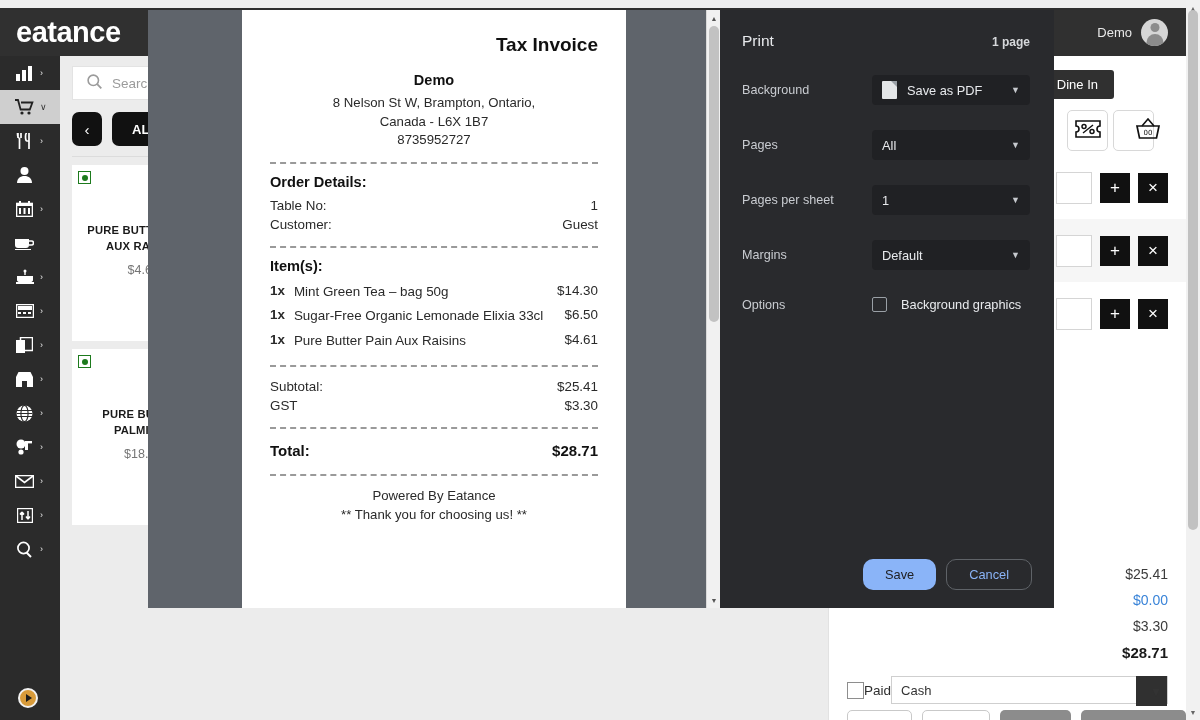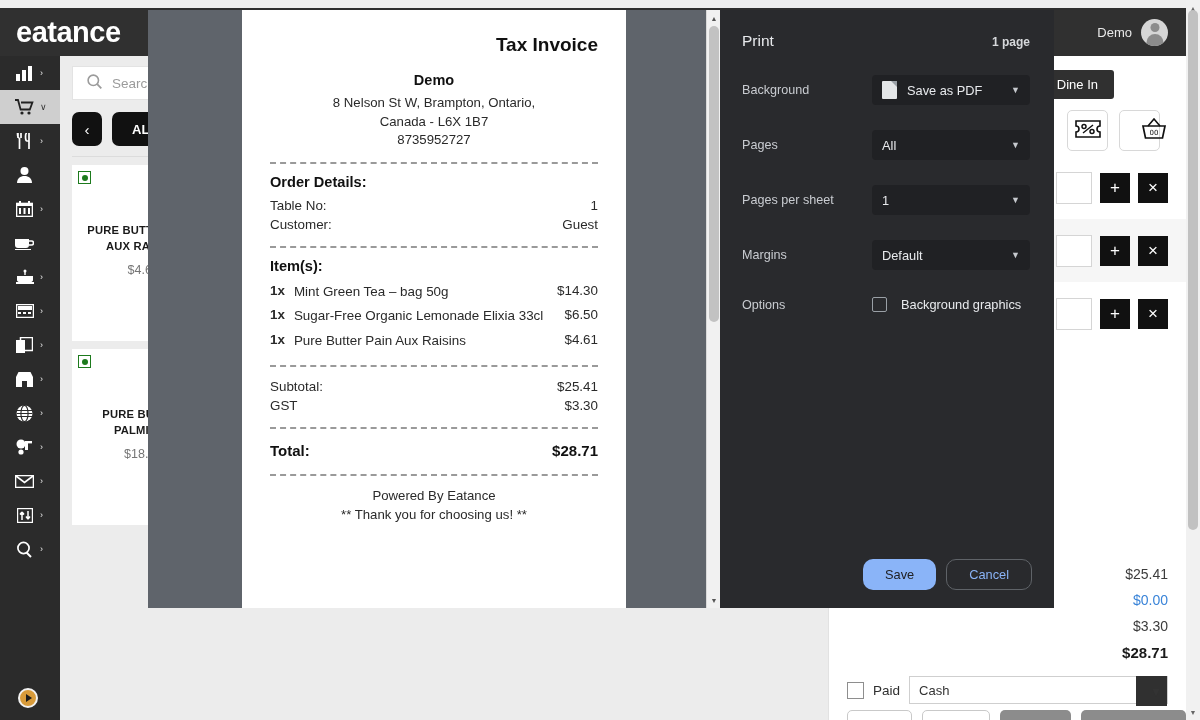--- a/index.html
+++ b/index.html
@@ -125,21 +125,21 @@
     position: absolute; right: 72px; top: 14px;
     background: #303030; color: #fff; font-size: 13px;
     padding: 7px 16px; border-radius: 3px;
   }
   .sq-btn {
     width: 41px; height: 41px; border: 1px solid #d8d8d8; border-radius: 5px;
     background: #fff; display: flex; align-items: center; justify-content: center;
     position: absolute; top: 54px;
   }
   .sq-btn.b1 { right: 78px; }
-  .sq-btn.b2 { right: 26px; padding-left: 28px; }
+  .sq-btn.b2 { right: 32px; padding-left: 28px; }
 
   .cart-rows { position: absolute; top: 100px; left: 0; right: 0; }
   .cart-row {
     display: flex; align-items: center; justify-content: flex-end;
     gap: 8px; padding: 10px 18px; height: 63px;
   }
   .cart-row.alt { background: #f6f6f6; }
   .qty-box {
     width: 36px; height: 32px; border: 1px solid #d5d5d5; background: #fff;
   }
@@ -151,21 +151,21 @@
   .totals {
     position: absolute; right: 18px; top: 505px; width: 300px;
     text-align: right; font-size: 14px; color: #3c3c3c;
   }
   .totals div { padding: 5px 0; }
   .totals .blue { color: #3a84d8; }
   .totals .grand { font-weight: 700; color: #1a1a1a; font-size: 15px; }
 
   .paidrow {
     position: absolute; left: 18px; right: 18px; top: 620px;
-    display: flex; align-items: center; gap: 9px;
+    display: flex; align-items: center; 
   }
   .chk { width: 17px; height: 17px; border: 1.5px solid #8e8e8e; background: #fff; }
   .paid-label { font-size: 13.5px; color: #2e2e2e; }
   .sel {
     flex: 1; height: 28px; border: 1px solid #cfcfcf; background: #fff;
     display: flex; align-items: center; position: relative;
   }
   .sel span { font-size: 13px; color: #333; padding-left: 9px; }
   .sel-arrow {
     position: absolute; right: 0; top: -1px; width: 31px; height: 30px;

